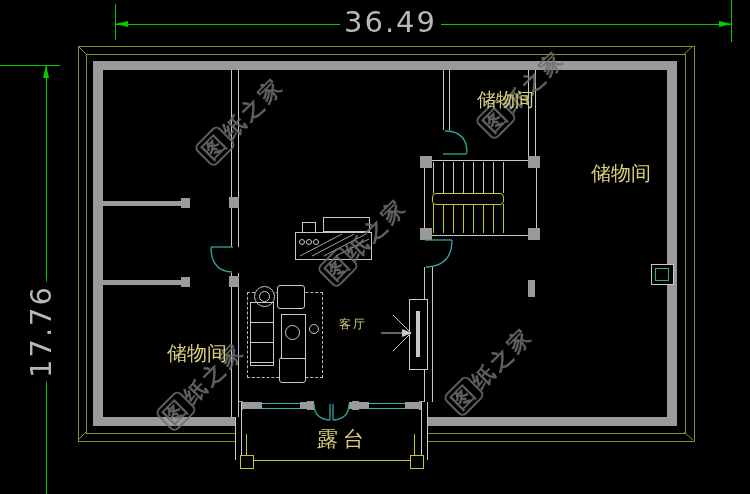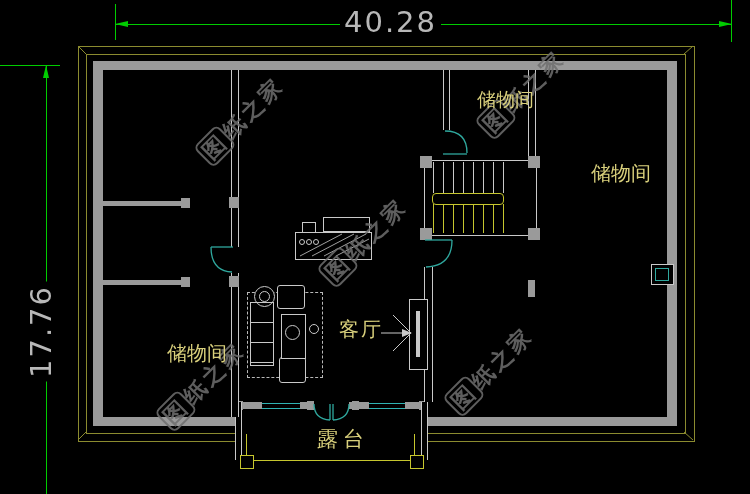--- a/index.html
+++ b/index.html
@@ -35,21 +35,21 @@
 <body>
 
 <div class="stage">
 
   <div class="abs grn z1" style="left:115px;top:4px;width:1px;height:36px;"></div>
   <div class="abs grn z1" style="left:731px;top:0px;width:1px;height:42px;"></div>
   <div class="abs grn z1" style="left:115px;top:24px;width:617px;height:1px;"></div>
   <div class="abs grn z1" style="left:0px;top:65px;width:60px;height:1px;"></div>
   <div class="abs grn z1" style="left:46px;top:65px;width:1px;height:429px;"></div>
 
-  <div class="dim-text" style="left:340px;top:7px;width:95px;">40.28</div>
+  <div class="dim-text" style="left:340px;top:7px;width:95px;">36.49</div>
   <div class="dim-text" style="left:-9px;top:316px;width:94px;transform:rotate(-90deg);">17.76</div>
 
   <div class="abs olive z1" style="left:78px;top:46px;width:615px;height:394px;"></div>
   <div class="abs olive z1" style="left:86px;top:54px;width:598px;height:378px;"></div>
 
   <div class="abs z2" style="left:236px;top:410px;width:190px;height:62px;background:#000;"></div>
 
   <div class="abs wall z3" style="left:93px;top:61px;width:584px;height:9px;"></div>
   <div class="abs wall z3" style="left:93px;top:61px;width:10px;height:365px;"></div>
   <div class="abs wall z3" style="left:667px;top:61px;width:10px;height:365px;"></div>
@@ -162,16 +162,16 @@
 
   <div class="wm" style="left:188px;top:106px;"><span class="boxed">图</span><span>纸之家</span></div>
   <div class="wm" style="left:469px;top:79px;"><span class="boxed">图</span><span>纸之家</span></div>
   <div class="wm" style="left:311px;top:227px;"><span class="boxed">图</span><span>纸之家</span></div>
   <div class="wm" style="left:149px;top:371px;"><span class="boxed">图</span><span>纸之家</span></div>
   <div class="wm" style="left:437px;top:356px;"><span class="boxed">图</span><span>纸之家</span></div>
 
   <div class="room-label" style="left:477px;top:88px;font-size:19px;">储物间</div>
   <div class="room-label" style="left:591px;top:161px;font-size:20px;">储物间</div>
   <div class="room-label" style="left:167px;top:341px;font-size:20px;">储物间</div>
-  <div class="room-label" style="left:339px;top:317px;font-size:20px;letter-spacing:2px;">客厅</div>
+  <div class="room-label" style="left:339px;top:317px;font-size:12px;letter-spacing:2px;">客厅</div>
   <div class="room-label" style="left:317px;top:427px;font-size:21px;letter-spacing:5px;">露台</div>
 
 </div>
 
 </body></html>

